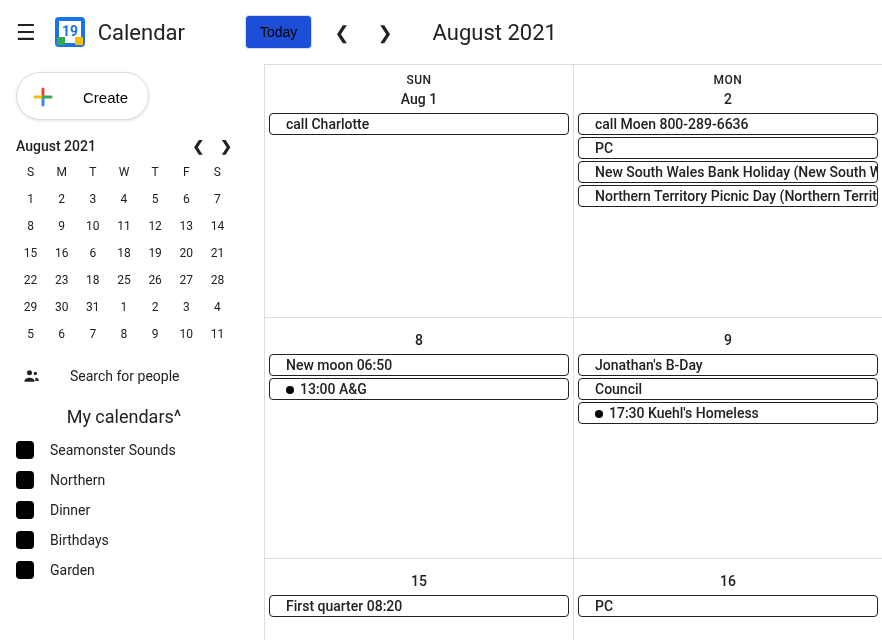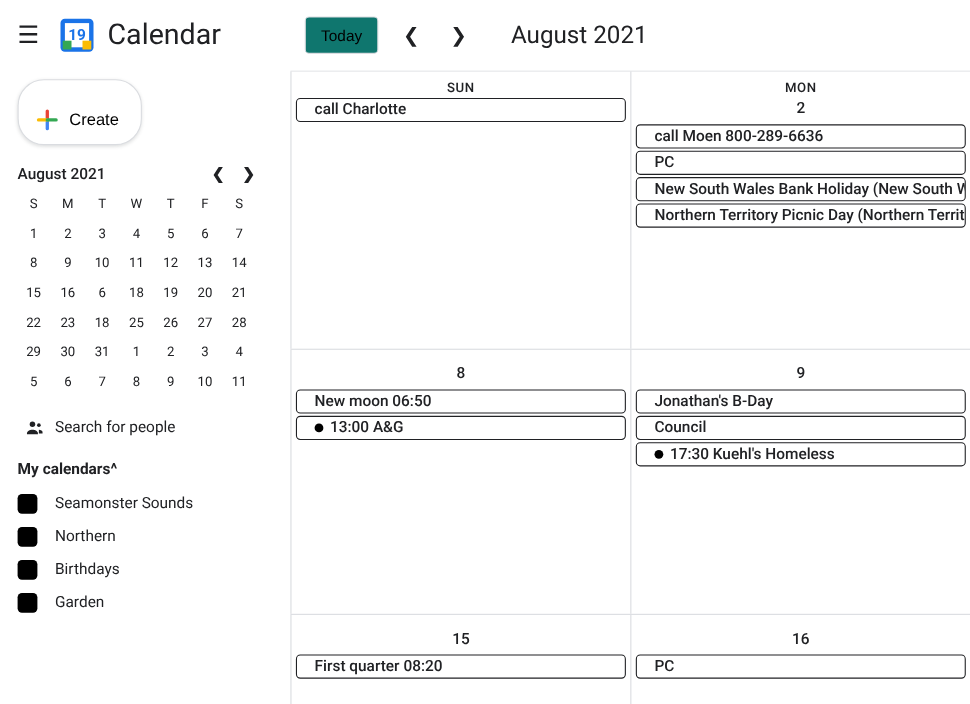--- a/index.html
+++ b/index.html
@@ -1,34 +1,34 @@
 <!DOCTYPE html>
 <html><head>
 <meta charset="utf-8">
 <style>
 body{margin:0;font-family:'Google Sans',Roboto,Arial,sans-serif;font-size:14px;color:#202124;overflow:hidden;width:882px;height:640px}
 .header{display:flex;align-items:center;height:64px;padding:0 16px;gap:16px}
 .menu-icon{font-size:22px;cursor:pointer}
 .logo{width:36px;height:36px;display:flex;align-items:center;justify-content:center}
-.app-title{font-size:26px;margin-left:-6px}
-.today-btn{border:1px solid #dadce0;background:#0f766e;border-radius:4px;padding:8px 14px;font-size:14px;cursor:pointer;margin-left:60px}
+.app-title{font-size:22px;margin-left:-6px}
+.today-btn{border:1px solid #dadce0;background:#1d4ed8;border-radius:4px;padding:8px 14px;font-size:14px;cursor:pointer;margin-left:44px}
 .nav-arrow{font-size:18px;padding:6px;cursor:pointer}
 .header-title{font-size:22px;margin-left:18px}
 .main{display:flex;height:576px}
 .sidebar{width:248px;flex:0 0 248px;padding:8px 16px 16px;box-sizing:border-box}
-.create-btn{display:inline-flex;align-items:center;gap:8px;border:1px solid #dadce0;border-radius:24px;background:#fff;padding:24px 20px 10px 14px;font-size:15px;cursor:pointer;box-shadow:0 1px 3px rgba(60,64,67,.15)}
+.create-btn{display:inline-flex;align-items:center;gap:28px;border:1px solid #dadce0;border-radius:24px;background:#fff;padding:12px 20px 10px 14px;font-size:15px;cursor:pointer;box-shadow:0 1px 3px rgba(60,64,67,.15)}
 .plus-svg{width:24px;height:24px}
 .mini-hdr{display:flex;align-items:center;justify-content:space-between;margin:18px 0 8px;font-size:14px;font-weight:500}
 .mini-arrows{display:flex;gap:16px}
 .mini-arrow{cursor:pointer;font-size:14px;font-weight:bold}
 .mini-grid{display:grid;grid-template-columns:repeat(7,1fr);row-gap:7px;column-gap:2px;font-size:12px;text-align:center}
 .mini-dow{font-weight:400;color:#202124;padding:3px 0}
 .mini-day{padding:3px 0;cursor:pointer}
-.search-people{display:flex;align-items:center;gap:8px;margin:22px 0 20px;font-size:14px;padding-left:6px;cursor:pointer}
-.mycal-hdr{display:flex;align-items:center;justify-content:flex-start;font-size:14px;font-weight:700;cursor:pointer;margin-bottom:8px}
+.search-people{display:flex;align-items:center;gap:28px;margin:22px 0 20px;font-size:14px;padding-left:6px;cursor:pointer}
+.mycal-hdr{display:flex;align-items:center;justify-content:center;font-size:18px;font-weight:400;cursor:pointer;margin-bottom:8px}
 .cal-item{display:flex;align-items:center;gap:16px;padding:6px 0;font-size:14px}
 .cal-check{width:18px;height:18px;border-radius:4px;background:#000}
 .grid{flex:1;padding-left:16px;display:flex;flex-direction:column;overflow:hidden}
 .week-row{display:flex;border-top:1px solid #dadce0;flex:0 0 auto}
 .week-row.first{flex:0 0 252px}
 .week-row.second{flex:0 0 240px}
 .week-row.third{flex:1}
 .day-col{flex:1;border-left:1px solid #dadce0;padding:0 4px 4px;overflow:hidden;box-sizing:border-box}
 .dow{text-align:center;font-size:12px;font-weight:500;letter-spacing:.5px;margin-top:8px}
 .dom{text-align:center;font-size:14px;font-weight:500;margin:4px 0 6px}
@@ -146,33 +146,38 @@
         <div class="cal-item">
           <div class="cal-check"></div>
           <span>Seamonster Sounds</span>
         </div>
         <div class="cal-item">
           <div class="cal-check"></div>
           <span>Northern</span>
         </div>
         <div class="cal-item">
           <div class="cal-check"></div>
+          <span>Dinner</span>
+        </div>
+        <div class="cal-item">
+          <div class="cal-check"></div>
           <span>Birthdays</span>
         </div>
         <div class="cal-item">
           <div class="cal-check"></div>
           <span>Garden</span>
         </div>
       </div>
   </div>
 
   <div class="grid" id="grid">
       <div class="week-row first">
         <div class="day-col">
           <div class="dow">SUN</div>
+          <div class="dom">Aug 1</div>
           <div class="event">call Charlotte</div>
         </div>
         <div class="day-col">
           <div class="dow">MON</div>
           <div class="dom">2</div>
           <div class="event">call Moen 800-289-6636</div>
           <div class="event">PC</div>
           <div class="event">New South Wales Bank Holiday (New South W</div>
           <div class="event">Northern Territory Picnic Day (Northern Territ</div>
         </div>

